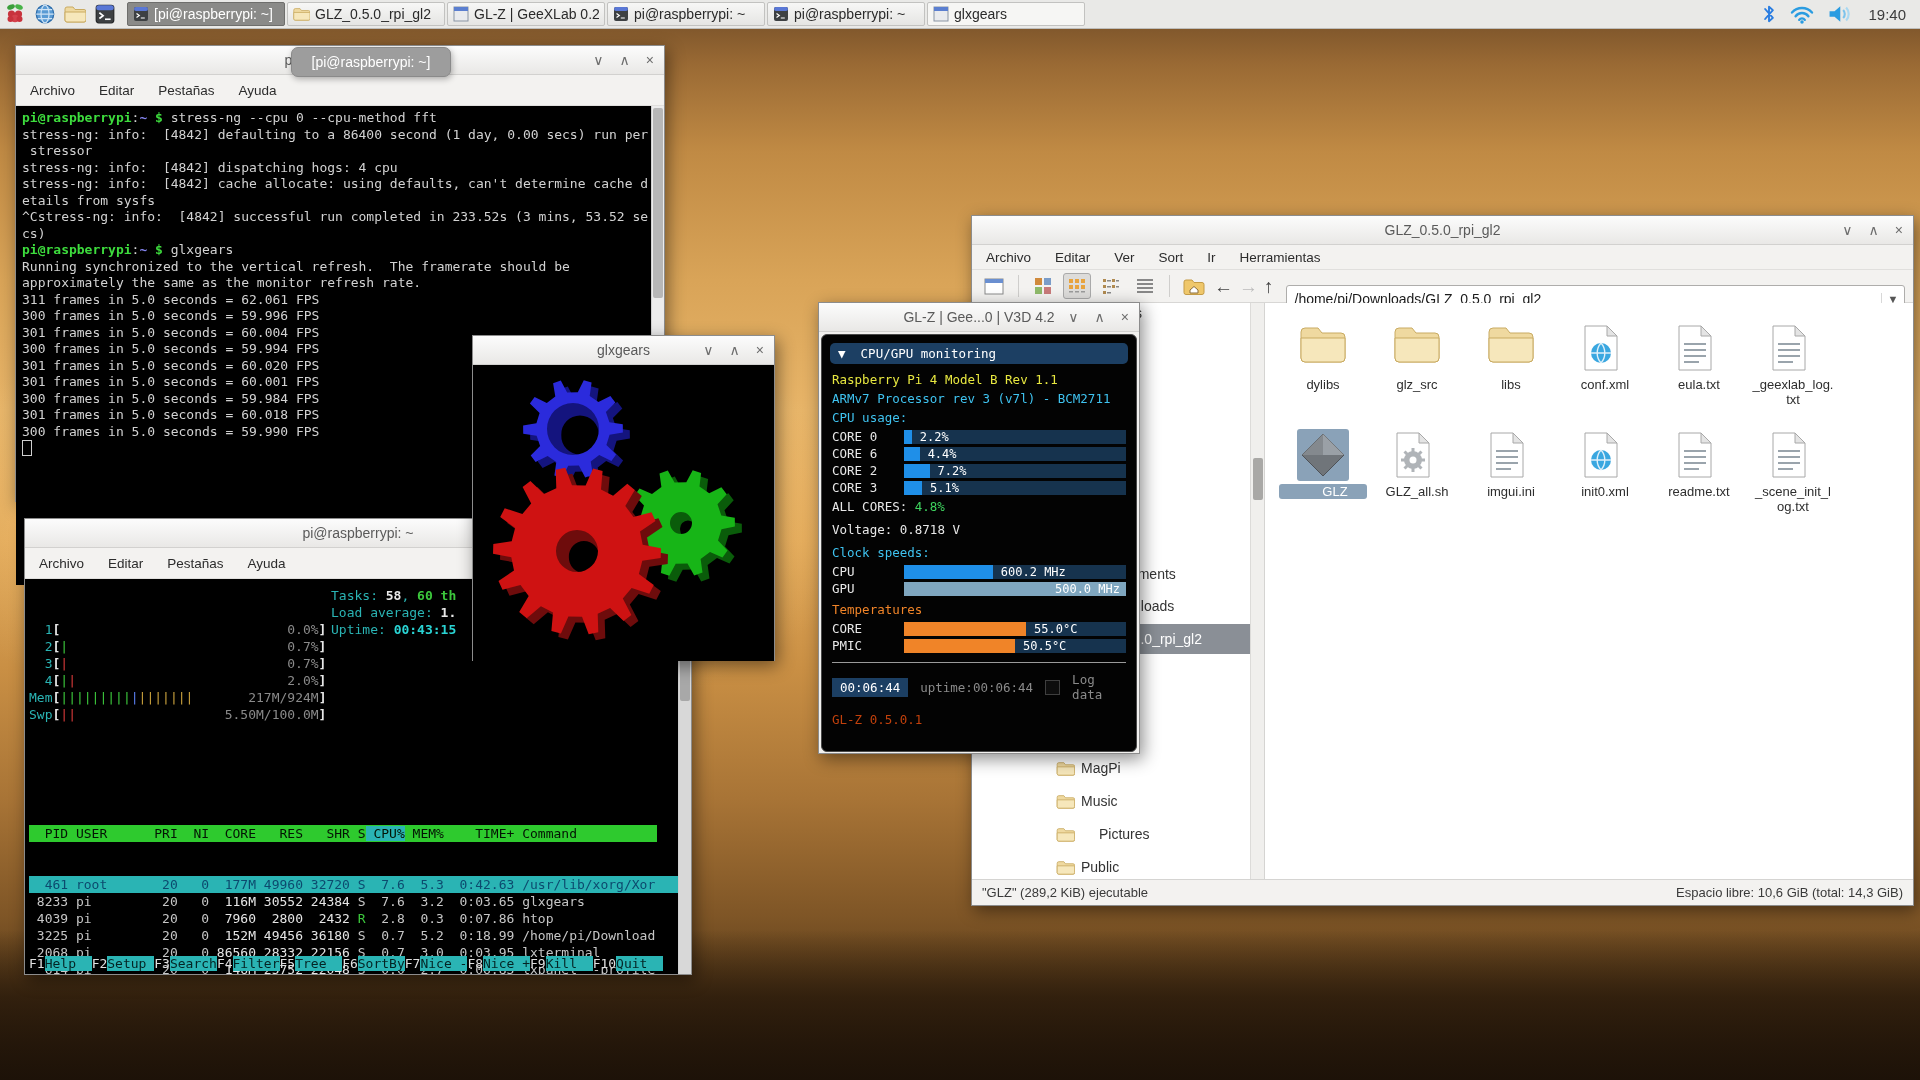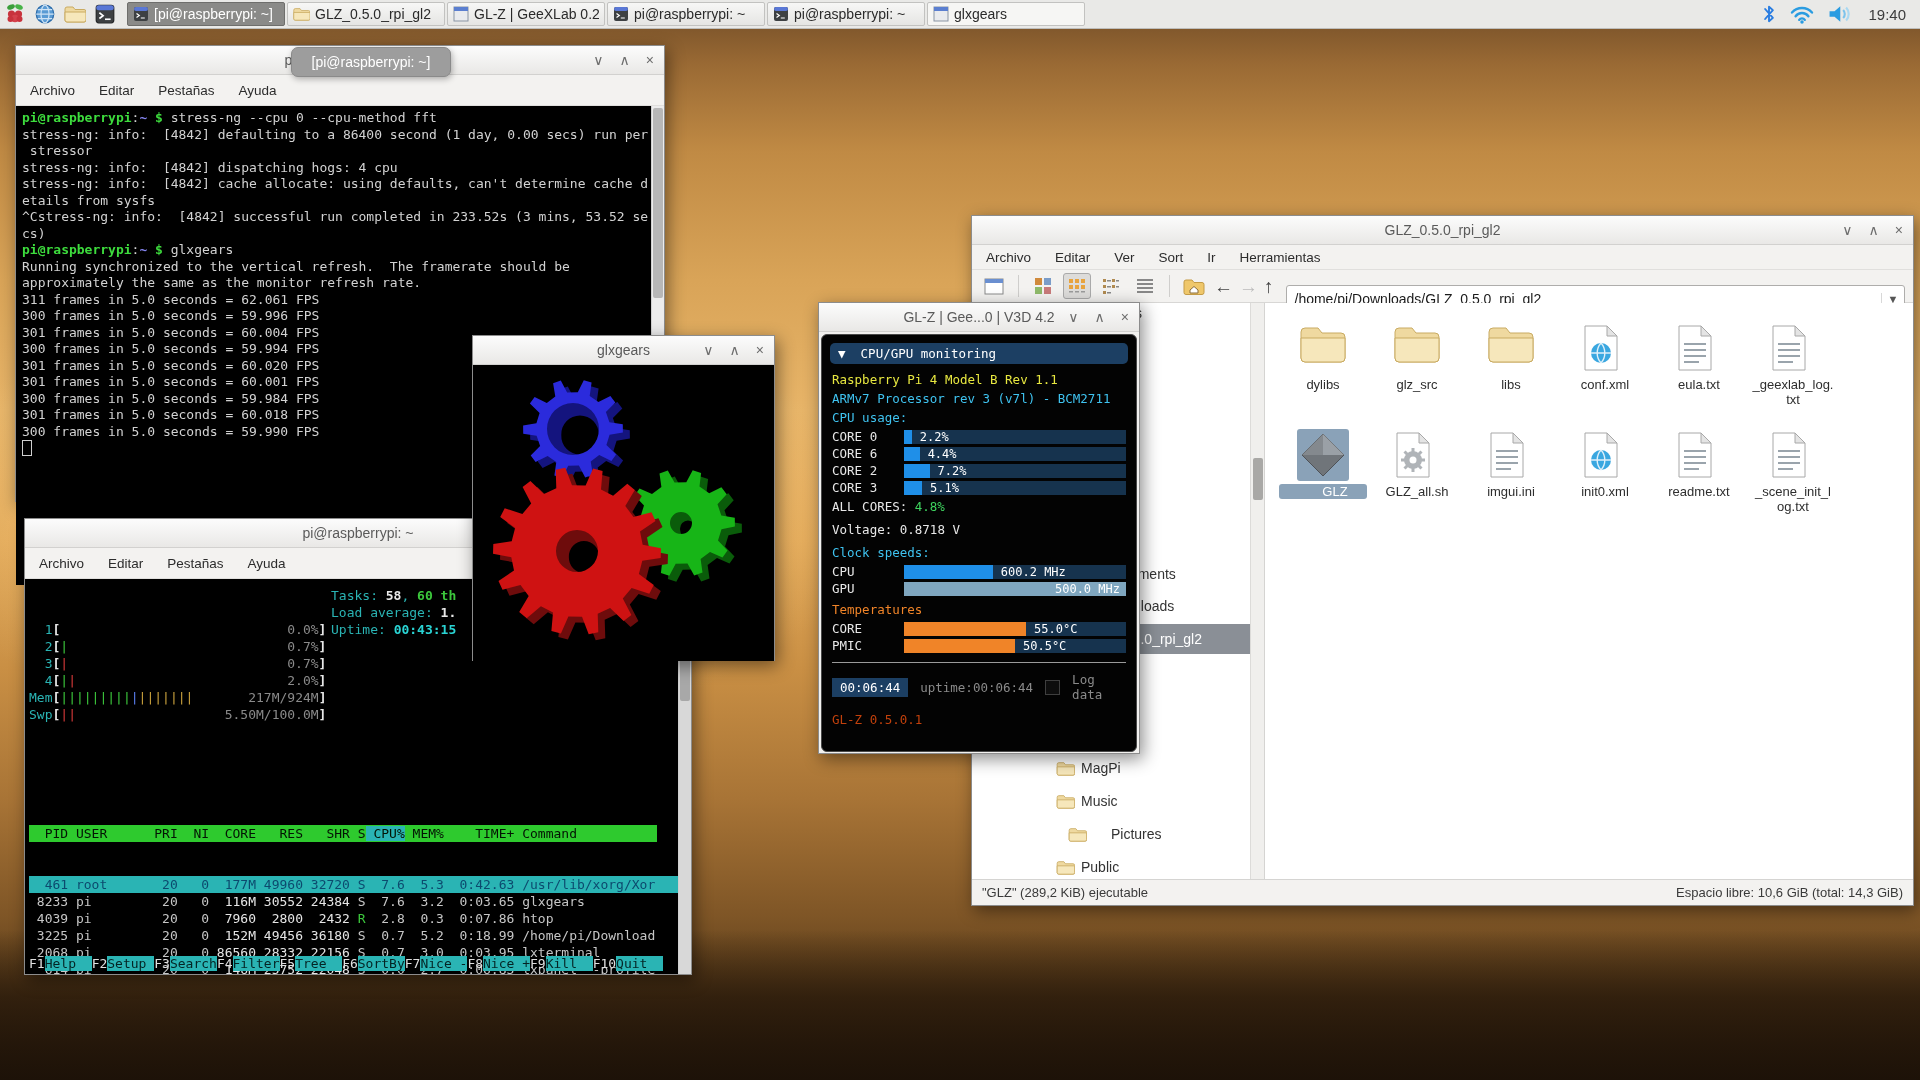--- a/index.html
+++ b/index.html
@@ -265,21 +265,21 @@
       </div>
       <div class="side-item" style="left: 84px; top: 490px;">
         <span>
           <svg width="19" height="15" viewBox="0 0 22 18">
             <path d="M1 4 q0-2 2-2 h6 l2 2.5 h9 q2 0 2 2 V15 q0 2-2 2 H3 q-2 0-2-2 z" fill="#efd9a0" stroke="#c9ab62"></path>
             <path d="M1 7 h21 V15 q0 2-2 2 H3 q-2 0-2-2 z" fill="#f6e7bb" stroke="#c9ab62"></path>
           </svg>
         </span>
         <span>Music</span>
       </div>
-      <div class="side-item" style="left: 96px; top: 523px; gap: 24px;">
+      <div class="side-item" style="left: 84px; top: 523px; gap: 24px;">
         <span>
           <svg width="19" height="15" viewBox="0 0 22 18">
             <path d="M1 4 q0-2 2-2 h6 l2 2.5 h9 q2 0 2 2 V15 q0 2-2 2 H3 q-2 0-2-2 z" fill="#efd9a0" stroke="#c9ab62"></path>
             <path d="M1 7 h21 V15 q0 2-2 2 H3 q-2 0-2-2 z" fill="#f6e7bb" stroke="#c9ab62"></path>
           </svg>
         </span>
         <span>Pictures</span>
       </div>
       <div class="side-item" style="left: 84px; top: 556px;">
         <span>

